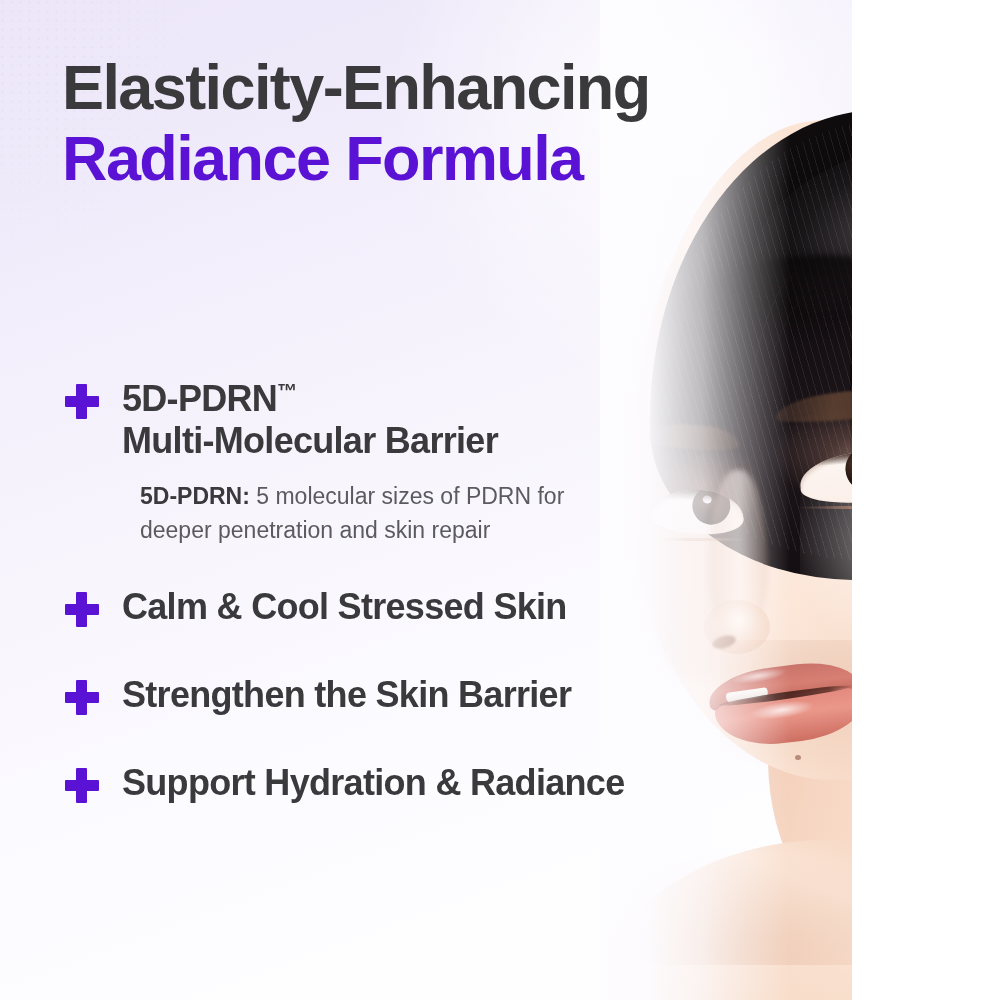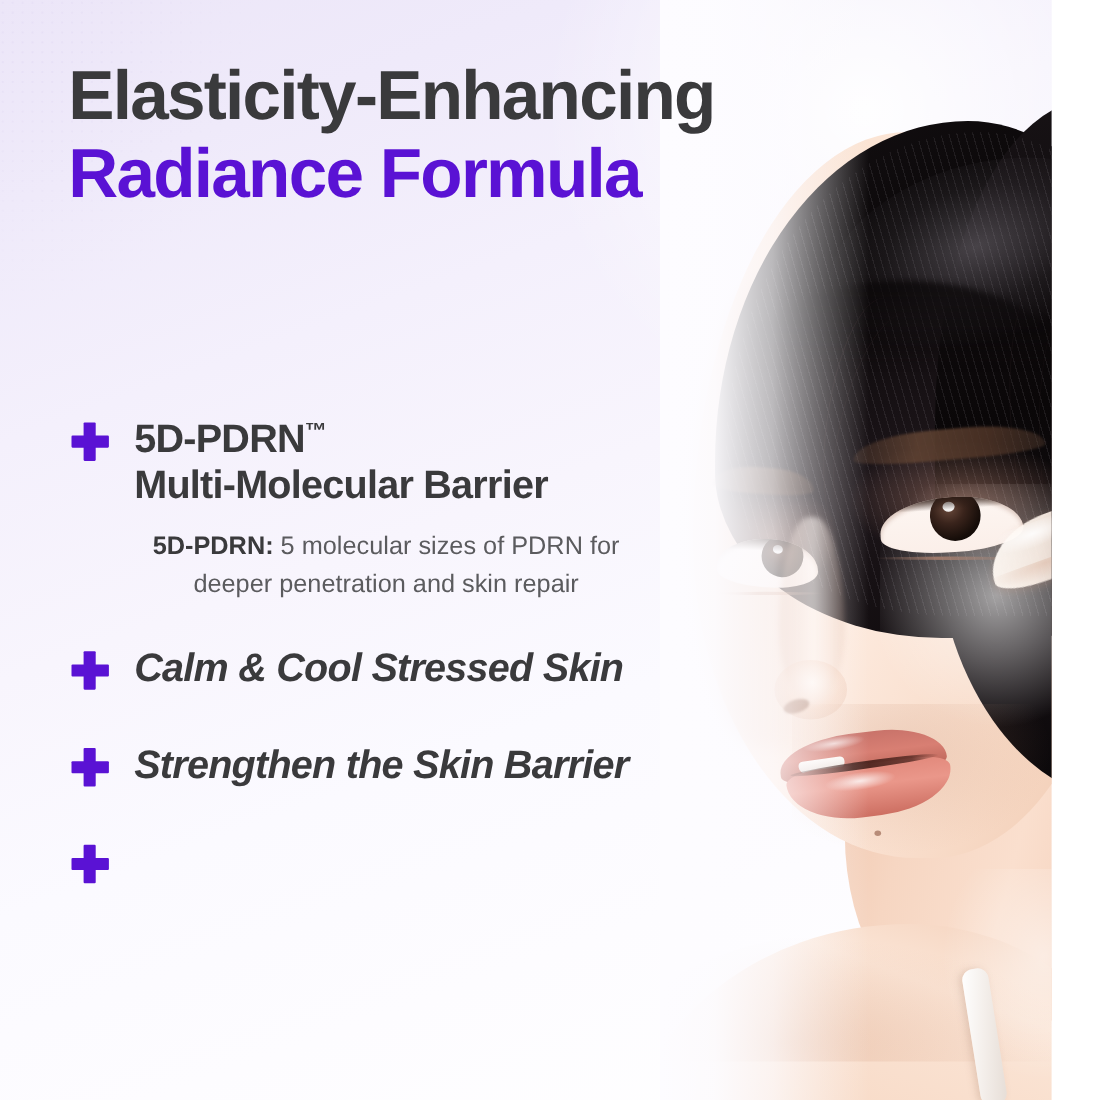--- a/index.html
+++ b/index.html
@@ -5,21 +5,21 @@
   * { margin:0; padding:0; box-sizing:border-box; }
   html, body { width:1000px; height:1000px; }
   body {
     font-family:"Liberation Sans", sans-serif;
     overflow:hidden;
     background:#ffffff;
   }
 
   #banner {
     position:relative;
-    width:956px;
+    width:852px;
     height:1000px;
     overflow:hidden;
     background:
       linear-gradient(160deg,
         #ece6f8 0%,
         #efeafa 14%,
         #f4f0fc 30%,
         #f8f5fd 46%,
         #fbfaff 62%,
         #fdfcff 78%,
@@ -337,21 +337,21 @@
     letter-spacing:-1.6px;
     line-height:1.12;
     white-space:nowrap;
   }
   .headline .l1 { color:#3a3a3c; }
   .headline .l2 { color:#5a12d4; }
 
   .features { position:absolute; left:62px; top:378px; width:720px; }
 
   .feature { position:relative; display:flex; align-items:flex-start; }
-  .feature + .feature { margin-top:0;font-style:italic; }
+  .feature + .feature { margin-top:0; }
 
   .plus-icon {
     flex:0 0 auto;
     width:40px; height:40px;
     position:relative;
     margin-right:20px;
     margin-top:4px;
   }
   .plus-icon::before,
   .plus-icon::after {
@@ -374,26 +374,25 @@
   }
   .feature-title .tm {
     font-size:20px;
     vertical-align:super;
     font-weight:700;
     letter-spacing:0;
   }
 
   .feature-desc {
     margin-top:17px;
-    margin-left:4px;
+    margin-left:18px;
     font-size:23px;
     line-height:1.52;
     color:#5b5b5e;
     max-width:450px;
-    text-align:center;
   }
   .feature-desc b { color:#3a3a3c; font-weight:700; }
 
   .f-pdrn   { margin-bottom:38px; }
   .f-calm   { margin-bottom:44px; }
   .f-barrier{ margin-bottom:44px; }
 </style>
 </head>
 <body>
 
@@ -497,17 +496,20 @@
 
       <div class="feature f-barrier">
         <span class="plus-icon"></span>
         <div class="feature-body">
           <div class="feature-title">Strengthen the Skin Barrier</div>
         </div>
       </div>
 
       <div class="feature f-hydration">
         <span class="plus-icon"></span>
+        <div class="feature-body">
+          <div class="feature-title">Support Hydration &amp; Radiance</div>
+        </div>
       </div>
 
     </div>
   </div>
 </div>
 
 </body></html>

